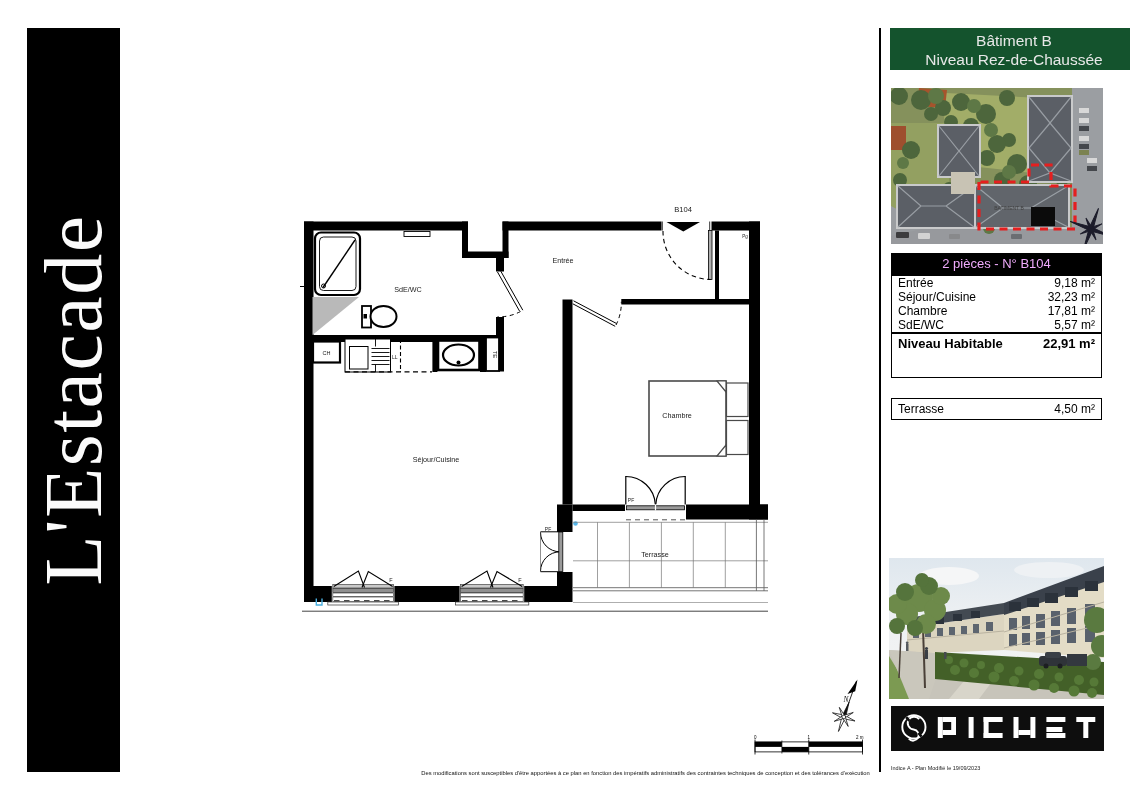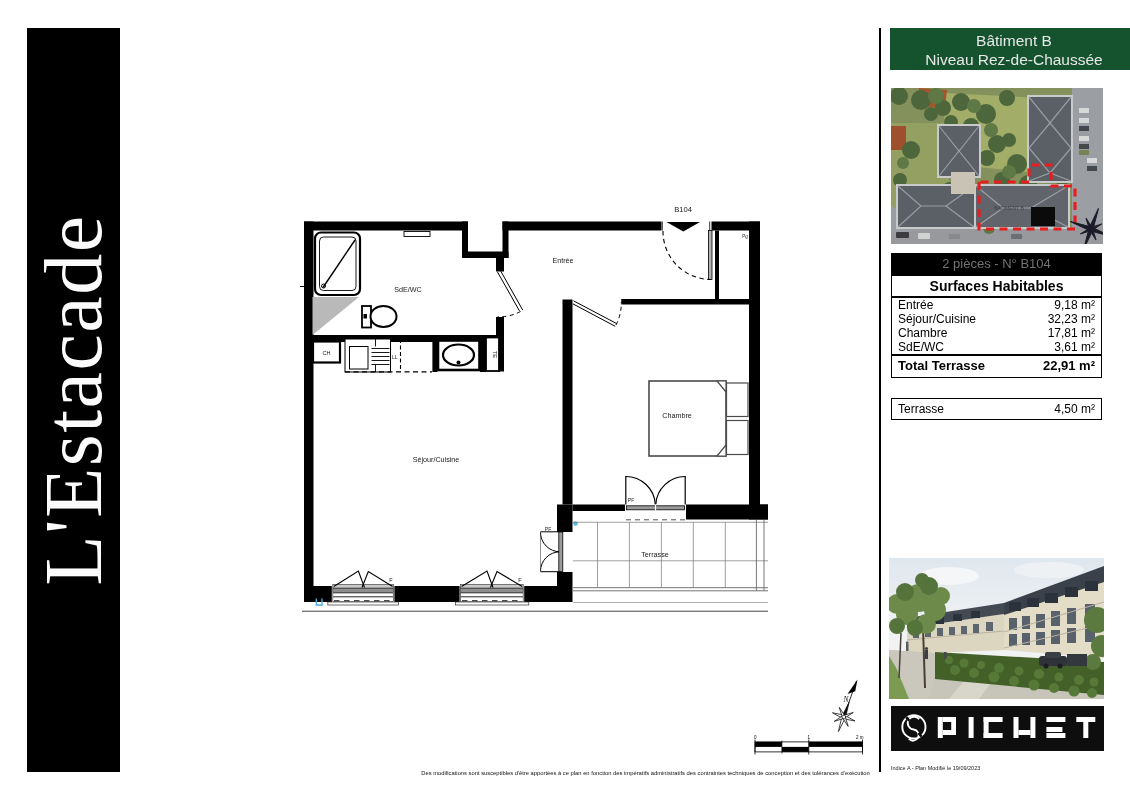--- a/index.html
+++ b/index.html
@@ -7,21 +7,21 @@
        font-family:"Liberation Sans", sans-serif;}
   .abs{position:absolute;}
   #leftbar{left:27px;top:28px;width:93px;height:744px;background:#000;}
   #lefttext{left:27px;top:28px;width:93px;height:744px;display:flex;align-items:center;justify-content:center;}
   #lefttext span{transform:rotate(-90deg);white-space:nowrap;color:#fbfbfb;
      font-family:"Liberation Serif", serif;font-size:82px;letter-spacing:1.5px;}
   #sep{left:879px;top:28px;width:2px;height:744px;background:#000;}
   
   #hdr{left:890px;top:28px;width:248px;height:42px;background:#14532d;color:#e8e8e8;
        text-align:center;font-size:15.5px;line-height:19px;padding-top:3px;box-sizing:border-box;}
-  #piecebox{left:891px;top:253px;width:211px;height:22px;background:#000;color:#737373;
+  #piecebox{left:891px;top:253px;width:211px;height:22px;background:#000;color:#f0abfc;
        text-align:center;font-size:13px;line-height:22px;}
   #surtable{left:891px;top:275px;width:211px;height:103px;border:1.5px solid #000;box-sizing:border-box;background:#fff;}
   #surhead{height:20px;border-bottom:2.5px solid #000;text-align:center;font-weight:bold;font-size:14px;line-height:20px;}
   .row{font-size:12px;line-height:14px;padding:0 6px;display:flex;justify-content:space-between;}
   #totrow{border-top:2px solid #000;font-weight:bold;font-size:13px;line-height:20px;padding:0 6px;display:flex;justify-content:space-between;}
   #terbox{left:891px;top:397.5px;width:211px;height:22px;border:1.2px solid #000;box-sizing:border-box;
        font-size:12px;display:flex;justify-content:space-between;align-items:center;padding:0 6px;}
   #indice{left:891px;top:765px;font-size:5.5px;color:#222;}
   #footer{left:358px;top:769.5px;width:575px;font-size:5.8px;color:#111;text-align:center;}
 </style>
@@ -130,39 +130,38 @@
     <polygon points="0,-12 1.5,0 -1.5,0"></polygon>
         <polygon points="0,12 1.5,0 -1.5,0"></polygon>
     <polygon points="-12,0 0,1.5 0,-1.5"></polygon>
         <polygon points="12,0 0,1.5 0,-1.5"></polygon>
   </g>
 </g>
 </svg>
 
 <div id="piecebox" class="abs">2 pièces - N° B104</div>
 <div id="surtable" class="abs">
-  <div id="surhead">Surfaces Habitables</div>
   <div class="row">
       <span>Entrée</span>
       <span>9,18 m²</span>
     </div>
   <div class="row">
       <span>Séjour/Cuisine</span>
       <span>32,23 m²</span>
     </div>
   <div class="row">
       <span>Chambre</span>
       <span>17,81 m²</span>
     </div>
   <div class="row">
       <span>SdE/WC</span>
-      <span>3,61 m²</span>
+      <span>5,57 m²</span>
     </div>
   <div id="totrow">
-      <span>Total Terrasse</span>
+      <span>Niveau Habitable</span>
       <span>22,91 m²</span>
     </div>
 </div>
 <div id="terbox" class="abs">
     <span>Terrasse</span>
     <span>4,50 m²</span>
   </div>
 
 <svg id="render" class="abs" style="left:889px;top:558px" width="215" height="141" viewBox="0 0 215 141">
 <defs>

